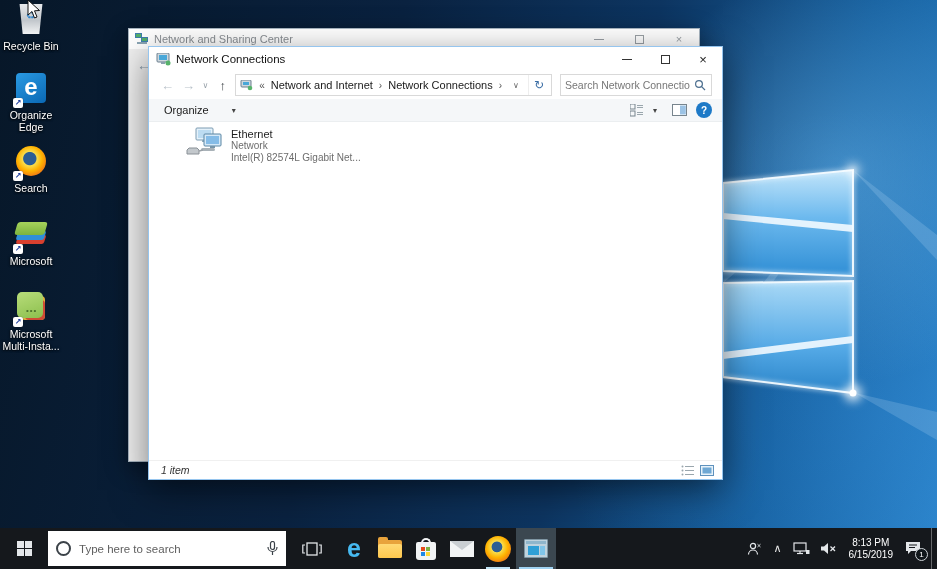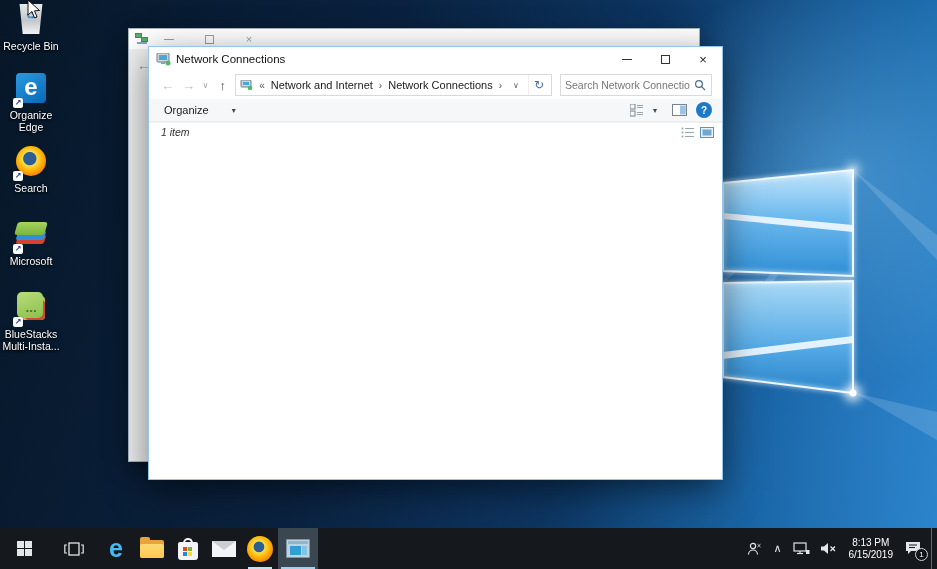--- a/index.html
+++ b/index.html
@@ -215,32 +215,33 @@
   <div class="dicon" style="top:289px;">
     <div class="art">
       <div class="art-bsm">
           <div class="b"></div>
           <div class="c"></div>
           <div class="a"></div>
           <div class="dots">•••</div>
         </div>
       <div class="shortcut-overlay">↗</div>
     </div>
-    <div class="lbl">BlueStacks Multi-Insta...</div>
+    <div class="lbl">Microsoft Multi-Insta...</div>
   </div>
 
   <div class="win win-back">
     <div class="tbar">
       <svg width="14" height="12" viewBox="0 0 14 12">
         <rect x="0" y="0" width="7" height="5" fill="#3f7fae"></rect>
           <rect x="1" y="1" width="5" height="3" fill="#56b06a"></rect>
         <rect x="6" y="4" width="7" height="5" fill="#3f7fae"></rect>
           <rect x="7" y="5" width="5" height="3" fill="#56b06a"></rect>
         <rect x="2" y="9" width="10" height="2" fill="#8aa5b5"></rect>
       </svg>
+      <span class="ttl">Network and Sharing Center</span>
       <span class="caps">
         <span class="cap">
             <i class="minline" style="border-color:#9aa0a5;"></i>
           </span>
         <span class="cap">
             <i class="maxbox" style="border-color:#9aa0a5;"></i>
           </span>
         <span class="cap">×</span>
       </span>
     </div>
@@ -311,20 +312,40 @@
         </svg>
         <span class="views-caret">▾</span>
         <svg width="15" height="12" viewBox="0 0 15 12" style="margin-left:6px;">
           <rect x="0.5" y="0.5" width="14" height="11" fill="#fff" stroke="#77848d"></rect>
           <rect x="8" y="1.5" width="5.8" height="9" fill="#9cc3e5"></rect>
         </svg>
         <span class="help-btn">?</span>
       </span>
     </div>
 
+    <div class="content">
+      <div class="conn-item">
+        <svg width="40" height="30" viewBox="0 0 40 30">
+          <rect x="11" y="1" width="17" height="12" rx="1" fill="#e4f1fa" stroke="#7d9cb2"></rect>
+          <rect x="13" y="3" width="13" height="8" fill="#bcdcf2"></rect>
+          <rect x="17" y="13" width="5" height="2" fill="#93adbe"></rect>
+          <rect x="19" y="7" width="17" height="12" rx="1" fill="#d5e9f8" stroke="#5b86a4"></rect>
+          <rect x="21" y="9" width="13" height="8" fill="#85bce7"></rect>
+          <rect x="25" y="19" width="5" height="2" fill="#7795a9"></rect>
+          <rect x="16" y="21" width="14" height="3" rx="1.5" fill="#a9b2b8"></rect>
+          <path d="M4 21 L12 21 L14 23 L14 27 L2 27 L2 23 Z" fill="#c3c8cc" stroke="#8a9197"></path>
+          <line x1="14" y1="24" x2="18" y2="23" stroke="#9aa1a7" stroke-width="1.5"></line>
+        </svg>
+        <div class="conn-texts">
+          <div class="conn-title">Ethernet</div>
+          <div class="conn-sub">Network</div>
+          <div class="conn-sub">Intel(R) 82574L Gigabit Net...</div>
+        </div>
+      </div>
+    </div>
 
     <div class="statusbar">
       <span class="cnt">1 item</span>
       <span class="views">
         <svg width="13" height="11" viewBox="0 0 13 11">
           <circle cx="1.5" cy="1.5" r="1" fill="#9aa6ad"></circle>
             <line x1="4" y1="1.5" x2="13" y2="1.5" stroke="#9aa6ad"></line>
           <circle cx="1.5" cy="5.5" r="1" fill="#9aa6ad"></circle>
             <line x1="4" y1="5.5" x2="13" y2="5.5" stroke="#9aa6ad"></line>
           <circle cx="1.5" cy="9.5" r="1" fill="#9aa6ad"></circle>
@@ -340,20 +361,29 @@
 
   <div class="taskbar">
     <div class="tb-start">
       <span class="winlogo">
           <i></i>
           <i></i>
           <i></i>
           <i></i>
         </span>
     </div>
+    <div class="tb-search">
+      <span class="cortana-ring"></span>
+      <input type="text" placeholder="Type here to search" style="">
+      <svg width="11" height="15" viewBox="0 0 11 15" style="flex:0 0 auto;">
+        <rect x="3.5" y="0.5" width="4" height="8" rx="2" fill="none" stroke="#3b4248" stroke-width="1.2"></rect>
+        <path d="M1 6 a4.5 4.5 0 0 0 9 0" fill="none" stroke="#3b4248" stroke-width="1.2"></path>
+        <line x1="5.5" y1="11" x2="5.5" y2="14" stroke="#3b4248" stroke-width="1.2"></line>
+      </svg>
+    </div>
     <div class="tb-btn" style="margin-left:8px;">
       <svg width="20" height="16" viewBox="0 0 20 16">
         <rect x="5" y="2" width="10" height="12" fill="none" stroke="#e4e7ea" stroke-width="1.3"></rect>
         <path d="M3 4 L0.8 4 L0.8 12 L3 12" fill="none" stroke="#e4e7ea" stroke-width="1.2"></path>
         <path d="M17 4 L19.2 4 L19.2 12 L17 12" fill="none" stroke="#e4e7ea" stroke-width="1.2"></path>
       </svg>
     </div>
     <div class="tb-btn" style="margin-left:6px;">
       <span class="edge-glyph">e</span>
     </div>

